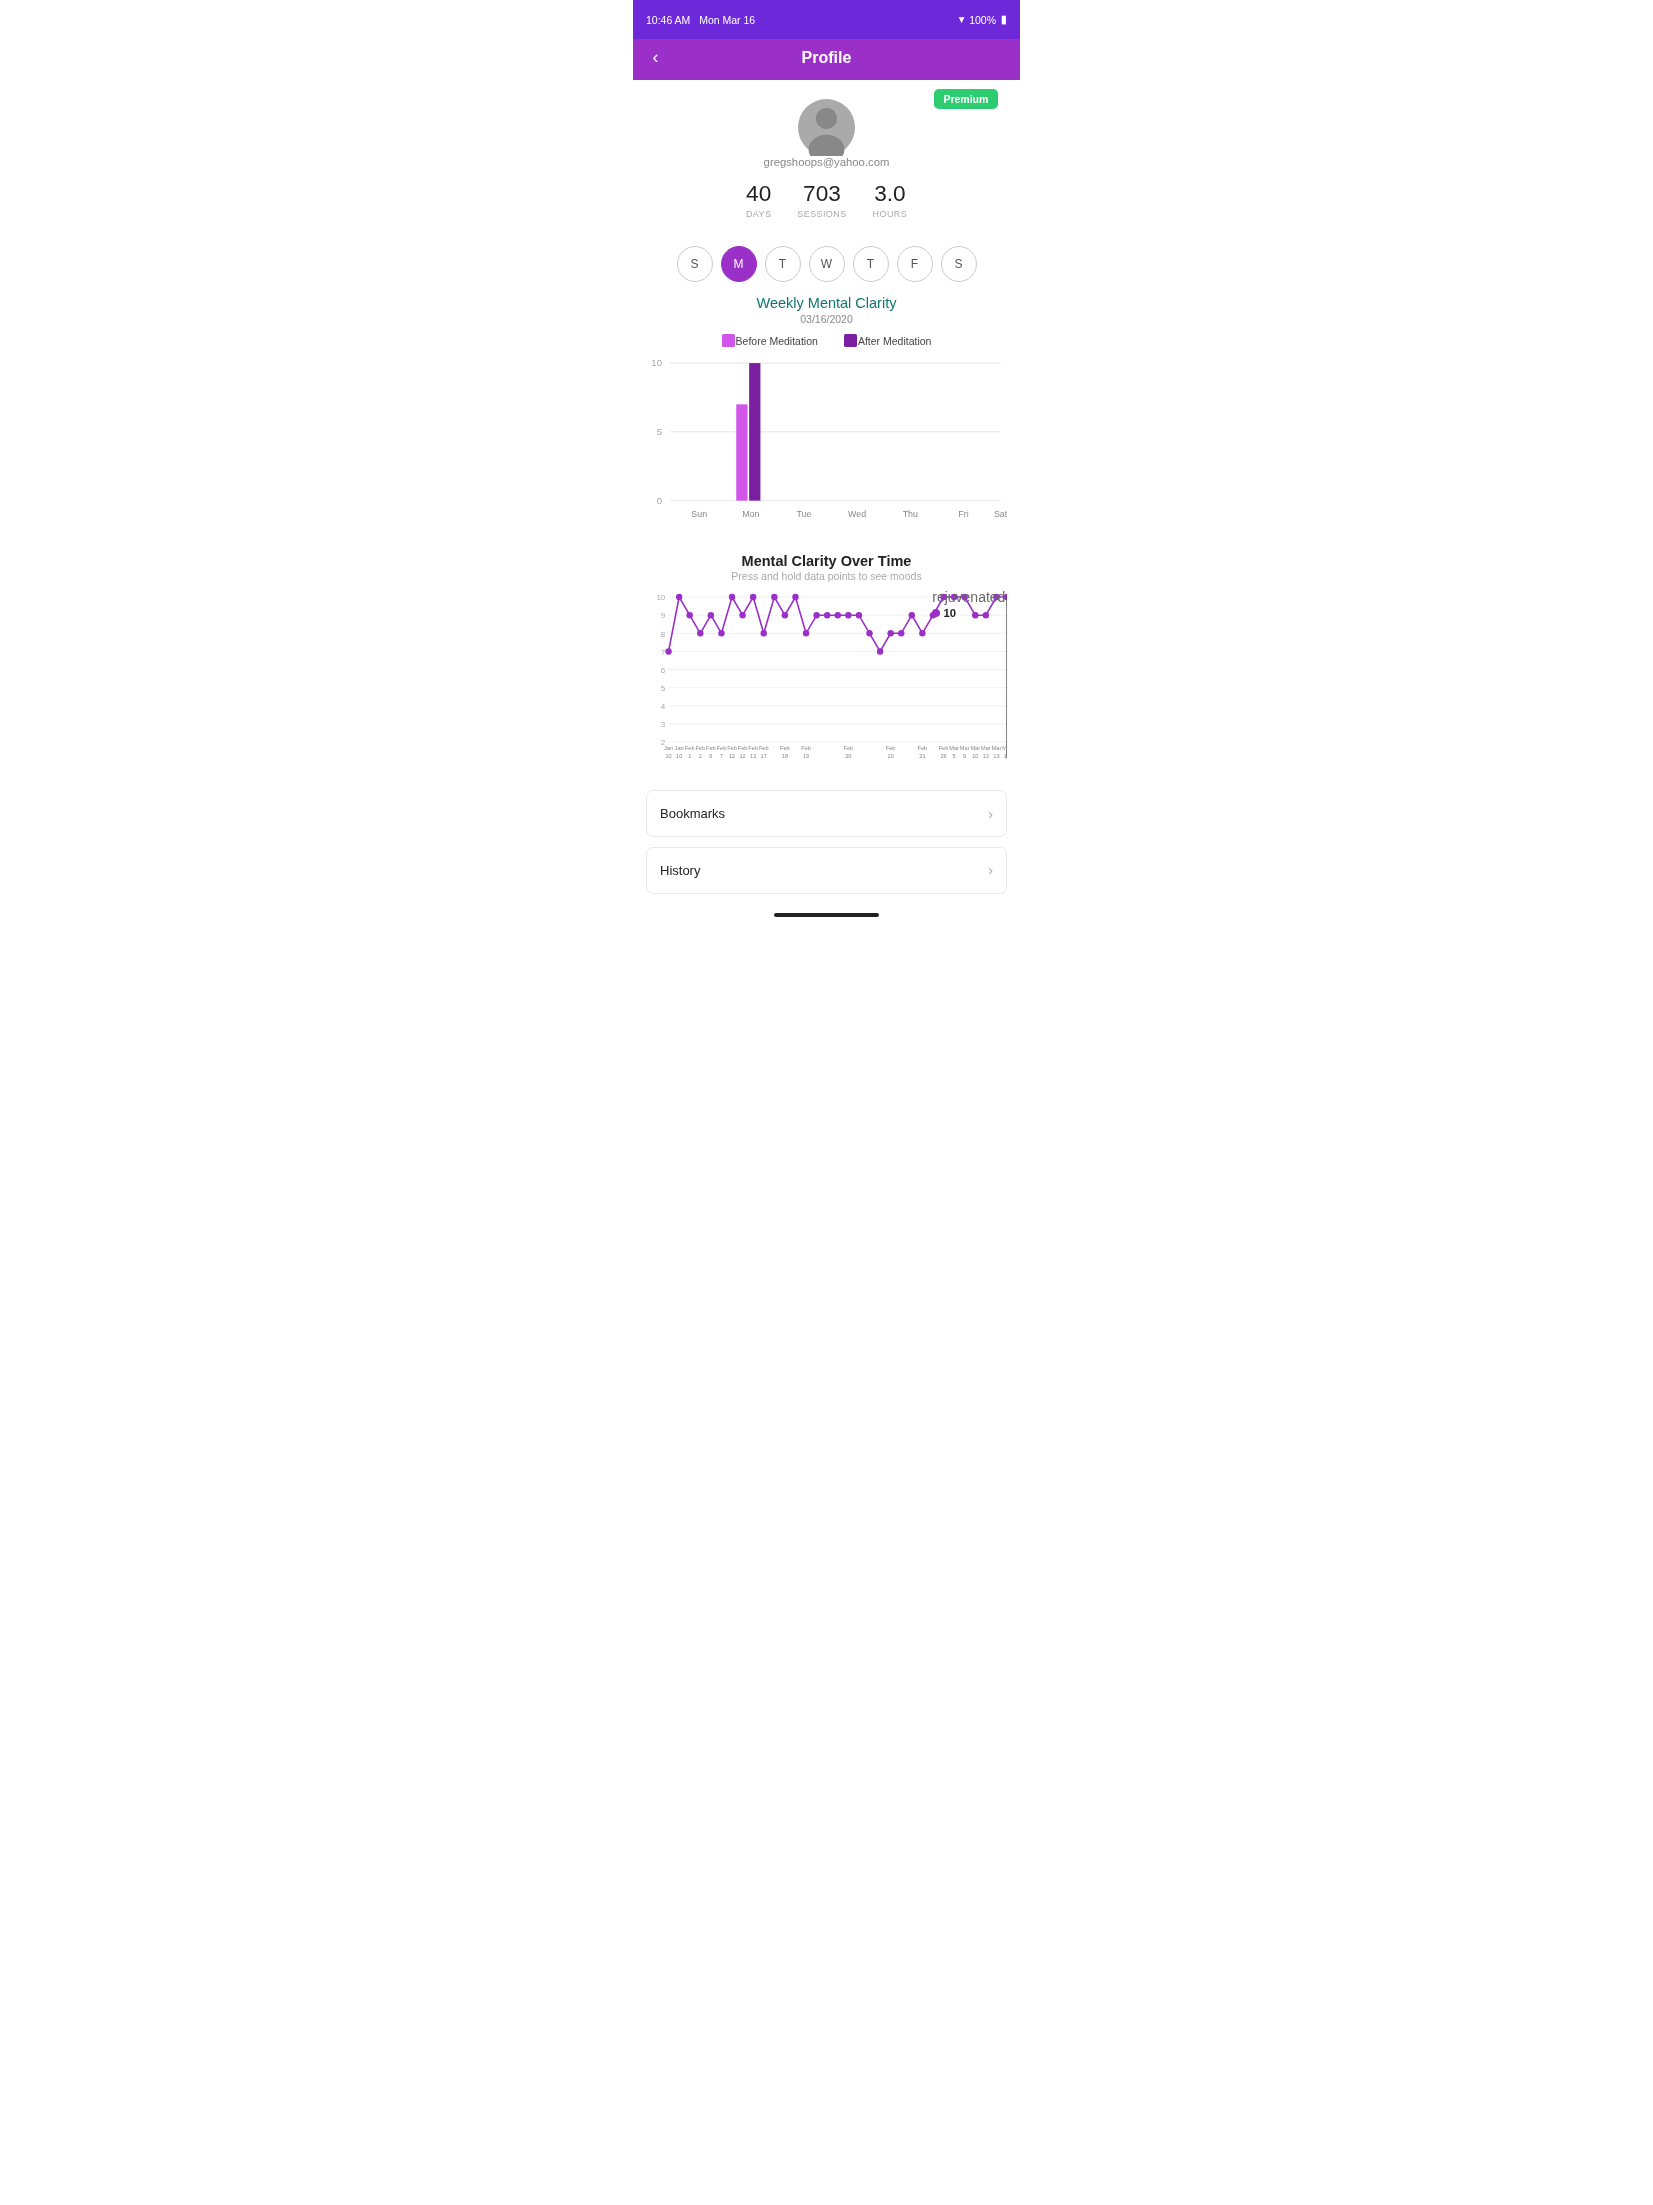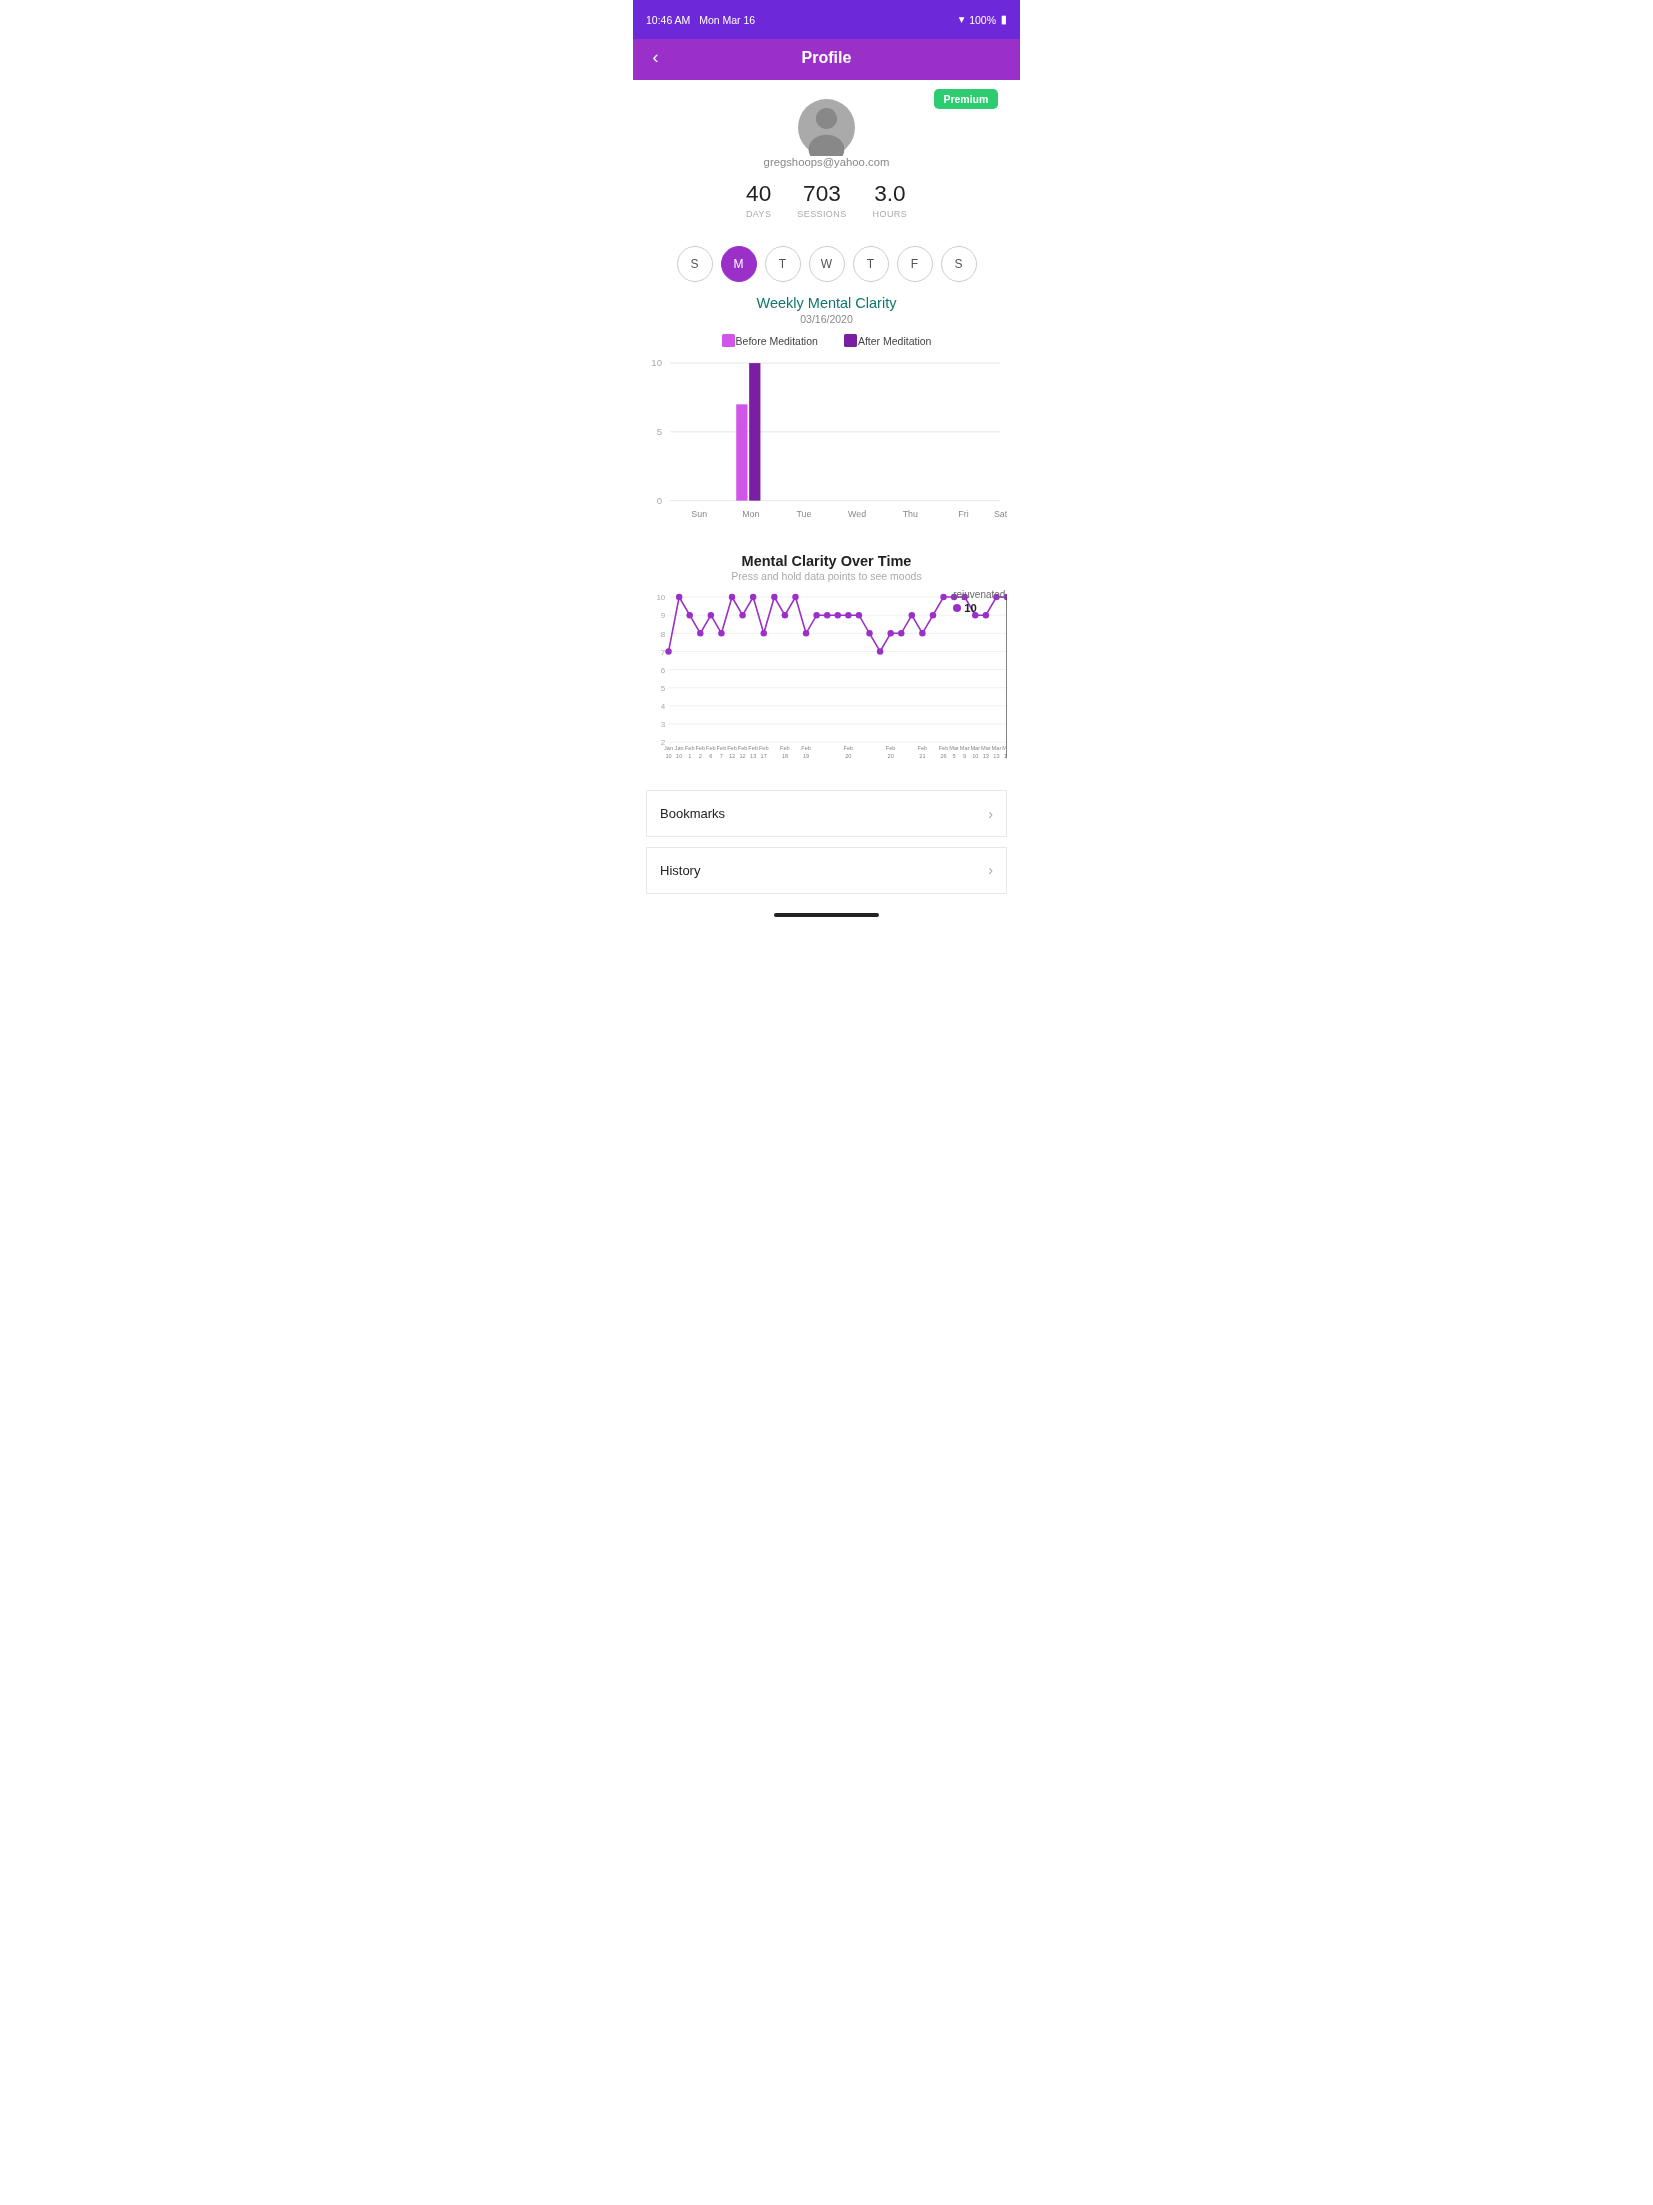--- a/index.html
+++ b/index.html
@@ -218,21 +218,21 @@
     .tooltip-box {
       position: absolute;
       top: 0;
       right: 1.6px;
       display: flex;
       flex-direction: column;
       align-items: flex-start;
       gap: 1.6px;
     }
     .tooltip-label {
-      font-size: 10px;
+      font-size: 14px;
       color: #666;
     }
     .tooltip-value {
       display: flex;
       align-items: center;
       gap: 3.2px;
       font-size: 11.3px;
       font-weight: 600;
       color: #222;
     }
@@ -246,21 +246,21 @@
     
     .menu-items {
       margin: 13px 13px 0;
     }
     .menu-item {
       display: flex;
       align-items: center;
       justify-content: space-between;
       padding: 14.5px 13px;
       border: 0.8px solid #e8e8e8;
-      border-radius: 0;
+      border-radius: 7px;
       margin-bottom: 9.7px;
       cursor: pointer;
       background: #fff;
     }
     .menu-item-label {
       font-size: 13px;
       color: #222;
     }
     .chevron {
       font-size: 14.5px;

